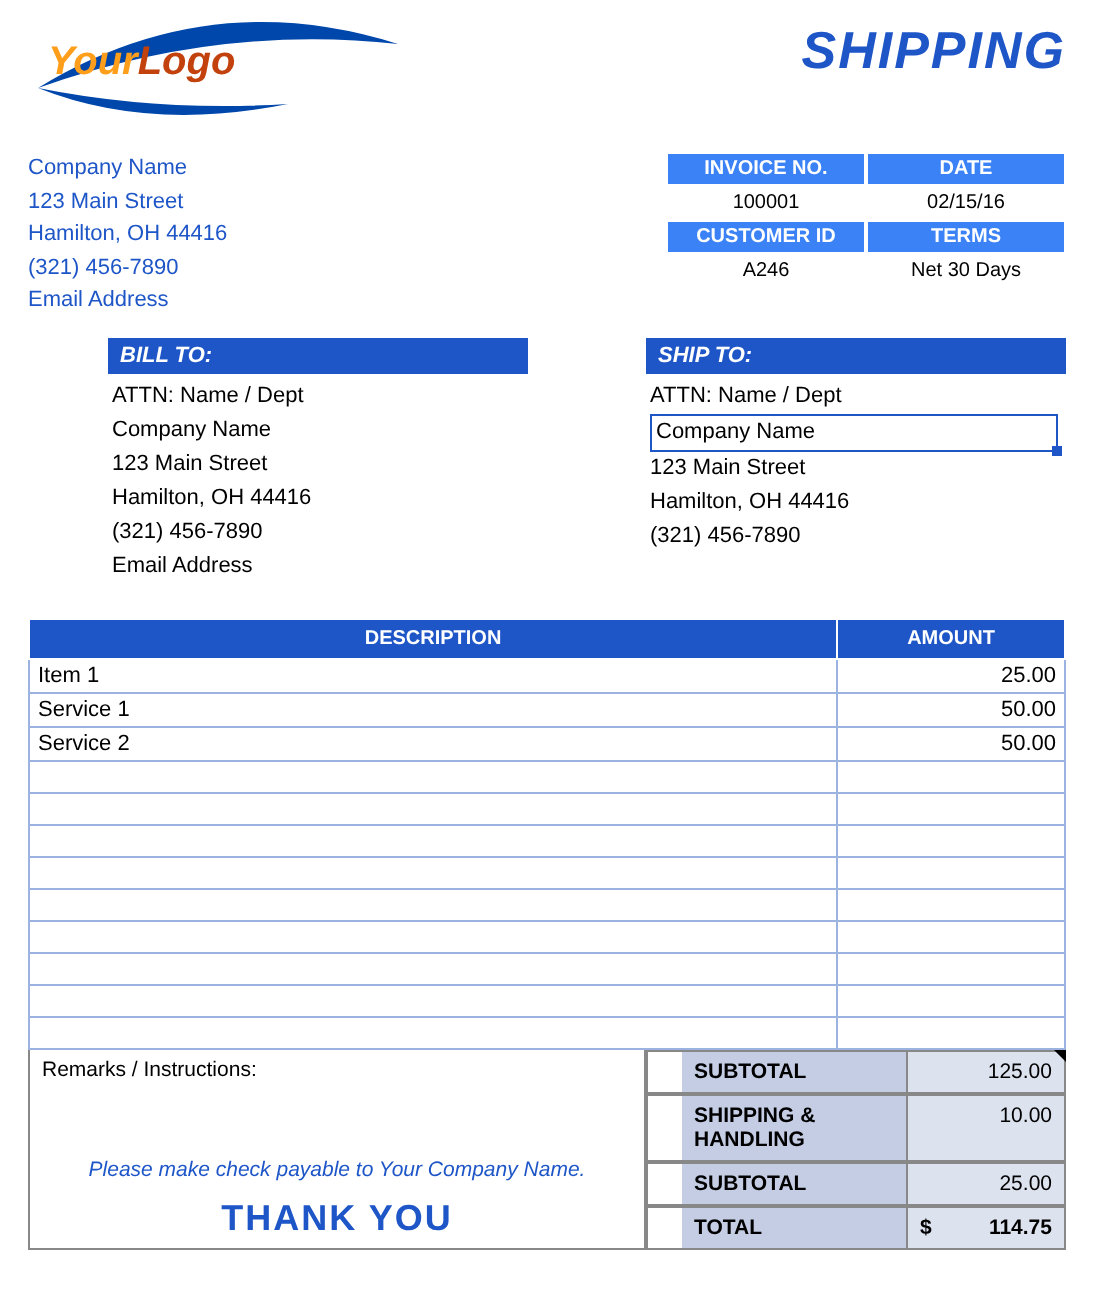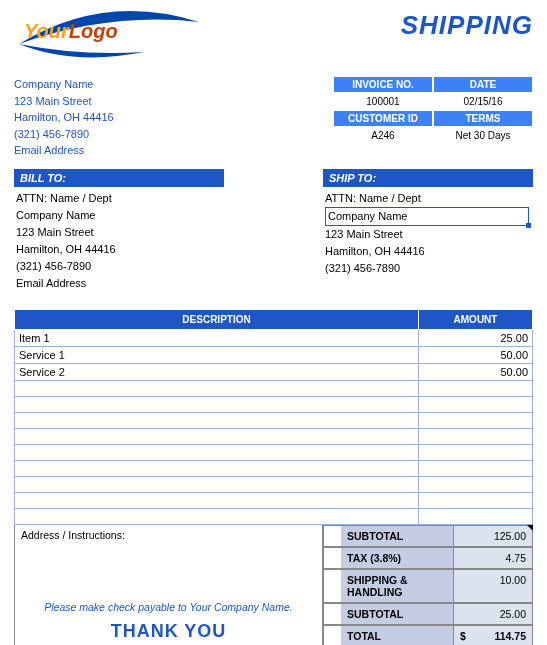--- a/index.html
+++ b/index.html
@@ -20,21 +20,21 @@
   .logo-swoosh { position: absolute; top: -6px; left: -10px; }
   .invoice-title { color: #1e56c8; font-weight: bold; font-size: 26px; letter-spacing: 1px; font-style: italic; }
   .header-row { display: flex; justify-content: space-between; align-items: flex-start; }
   .company-block { color: #1e56c8; line-height: 1.5; }
   .meta { width: 200px; }
   .meta-row { display: flex; }
   .meta-cell { flex: 1; text-align: center; padding: 2px 4px; font-size: 10px; }
   .meta-head { background: #3b82f6; color: #fff; font-weight: bold; border: 1px solid #fff; }
   .meta-val { color: #000; padding: 3px 4px; }
   .addr-section { display: flex; justify-content: space-between; margin-top: 10px; }
-  .addr-col { width: 210px; }
+  .addr-col { width: 210px; margin-left: 40px; }
   .addr-head { background: #1e56c8; color: #fff; font-weight: bold; padding: 3px 6px; font-style: italic; font-size: 11px; }
   .addr-body { line-height: 1.55; padding: 3px 2px; }
   .selected-cell { border: 1.5px solid #1e56c8; padding: 0 2px; display: inline-block; min-width: 204px; position: relative; }
   .selected-cell::after { content:''; position:absolute; right:-3px; bottom:-3px; width:5px; height:5px; background:#1e56c8; }
   .items-table { width: 100%; border-collapse: collapse; margin-top: 14px; }
   .items-table th { background: #1e56c8; color: #fff; font-weight: bold; font-size: 10px; padding: 4px; border: 1px solid #fff; }
   .items-table th.desc { width: 78%; }
   .items-table th.amt { width: 22%; }
   .items-table td { border-bottom: 1px solid #9bb3e0; padding: 2px 4px; height: 16px; font-size: 11px; }
   .items-table td.desc-cell { border-left: 1px solid #9bb3e0; border-right: 1px solid #9bb3e0; }
@@ -174,36 +174,32 @@
       </tr>
       <tr>
         <td class="desc-cell"></td>
         <td class="amt-cell"></td>
       </tr>
     </tbody>
 </table>
 
 <div class="bottom">
   <div class="remarks">
-    <div class="remarks-label">Address / Instructions:</div>
+    <div class="remarks-label">Remarks / Instructions:</div>
     <div>
       <div class="payable">Please make check payable to Your Company Name.</div>
       <div class="thankyou">THANK YOU</div>
     </div>
   </div>
   <div class="totals">
     <div class="totals-row">
       <div class="totals-label">SUBTOTAL</div>
       <div class="totals-val subtotal">125.00</div>
     </div>
     <div class="totals-row">
-      <div class="totals-label">TAX (3.8%)</div>
-      <div class="totals-val">4.75</div>
-    </div>
-    <div class="totals-row">
       <div class="totals-label">SHIPPING &amp; HANDLING</div>
       <div class="totals-val">10.00</div>
     </div>
     <div class="totals-row">
       <div class="totals-label">SUBTOTAL</div>
       <div class="totals-val">25.00</div>
     </div>
     <div class="totals-row total">
       <div class="totals-label">TOTAL</div>
       <div class="totals-val"><span class="cur">$</span><span>114.75</span></div>

